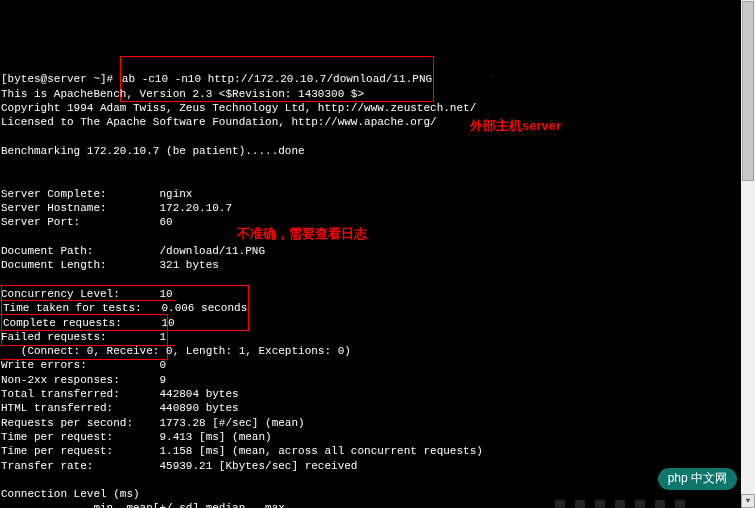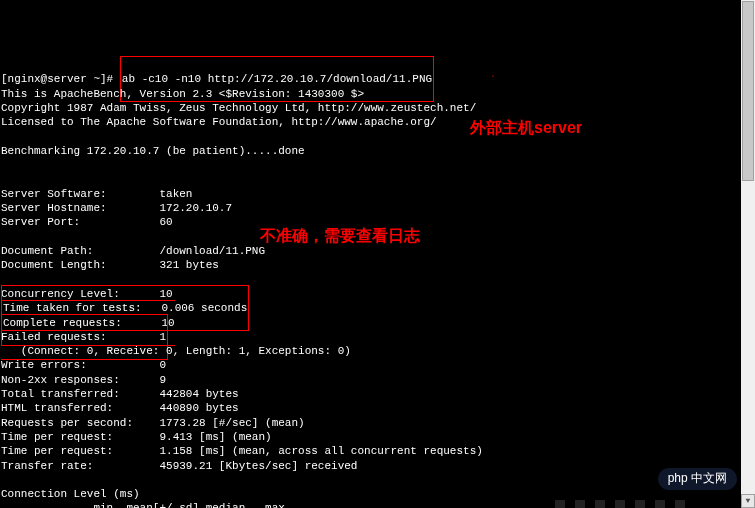--- a/index.html
+++ b/index.html
@@ -20,31 +20,31 @@
     }
     .box-red {
       border: 1px solid #ff0000;
       display: inline;
       padding: 16px 1px;
       font-family: Liberation Mono, monospace;
     }
     .anno-red {
       color: #ff0000;
       font-family: sans-serif;
-      font-size: 16px;
+      font-size: 13px;
       position: absolute;
       font-weight: bold;
     }
     .anno-server { top: 118px; left: 470px; }
-    .anno-log { top: 226px; left: 260px; }
+    .anno-log { top: 226px; left: 237px; }
     .logo-badge {
       position: absolute;
       right: 18px;
       bottom: 18px;
-      background: #0f172a;
+      background: #0f766e;
       color: #fff;
       border-radius: 12px;
       padding: 3px 10px;
       font-family: sans-serif;
       font-size: 12px;
     }
     .caret {
       color: #cc0000;
       position: absolute;
       top: 70px;
@@ -84,29 +84,29 @@
       color: #555;
     }
     .sb-down { bottom: 0; }
   </style>
 </head>
 <body>
 
 
 
 <div class="terminal">
-<span><span>[nginx@server ~]# </span></span><span class="box-red"><span>ab -c10 -n10 http://172.20.10.7/download/11.PNG</span></span>
+<span><span>[bytes@server ~]# </span></span><span class="box-red"><span>ab -c10 -n10 http://172.20.10.7/download/11.PNG</span></span>
 <span>This is ApacheBench, Version 2.3 &lt;$Revision: 1430300 $&gt;</span>
-<span>Copyright 1987 Adam Twiss, Zeus Technology Ltd, http://www.zeustech.net/</span>
+<span>Copyright 1994 Adam Twiss, Zeus Technology Ltd, http://www.zeustech.net/</span>
 <span>Licensed to The Apache Software Foundation, http://www.apache.org/</span>
 
 <span>Benchmarking 172.20.10.7 (be patient).....done</span>
 
 
-<span>Server Software:        taken</span>
+<span>Server Complete:        nginx</span>
 <span>Server Hostname:        172.20.10.7</span>
 <span>Server Port:            60</span>
 
 <span>Document Path:          /download/11.PNG</span>
 <span>Document Length:        321 bytes</span>
 
 <span>Concurrency Level:      10</span>
 <span class="box-red"><span>Time taken for tests:   0.006 seconds</span></span>
 <span class="box-red"><span>Complete requests:      10</span>
 <span>Failed requests:        1</span></span>

